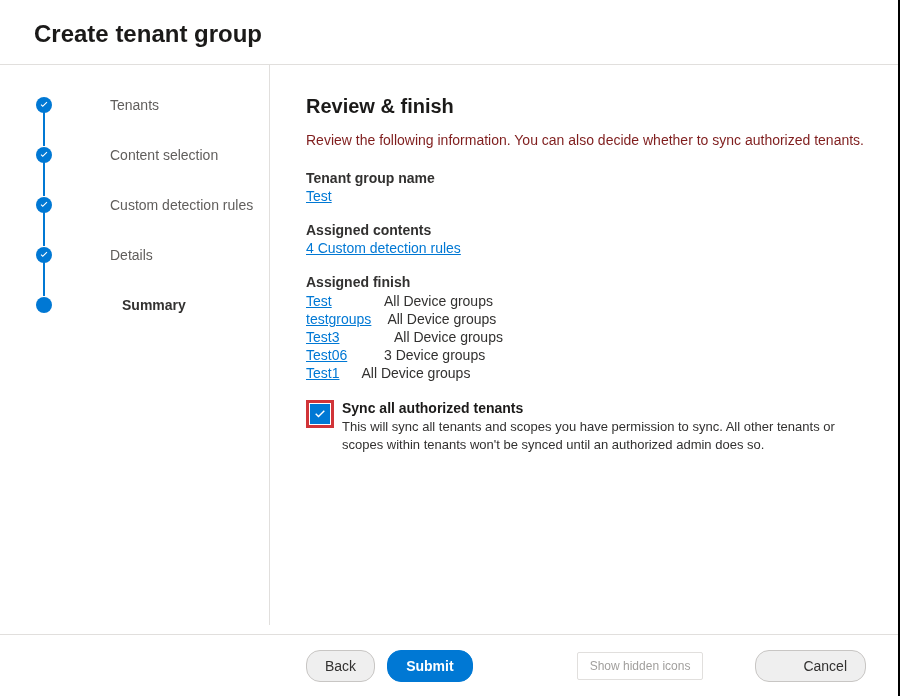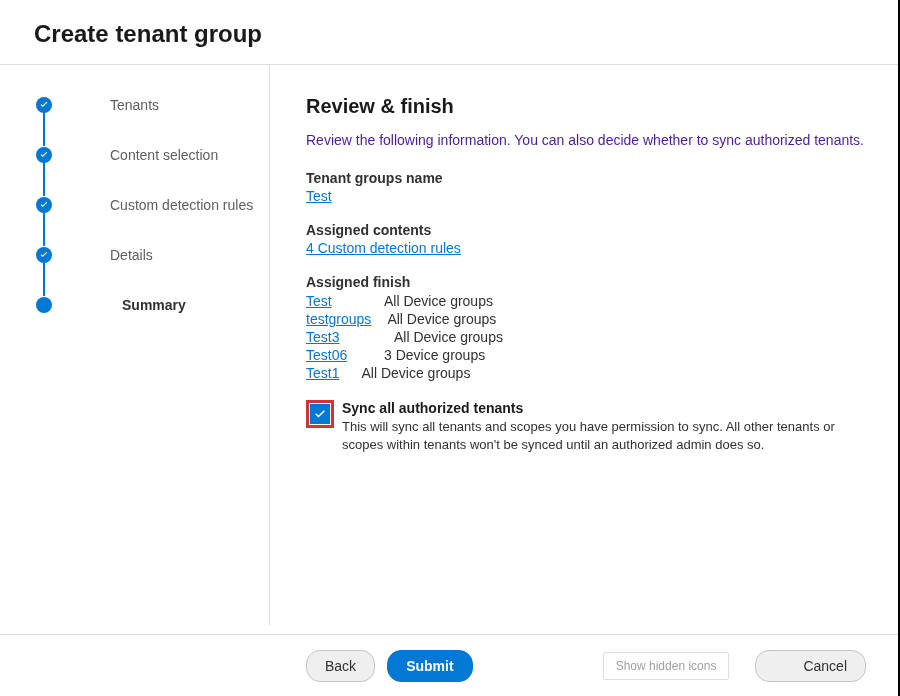--- a/index.html
+++ b/index.html
@@ -85,21 +85,21 @@
       padding: 30px 34px 20px 36px;
     }
     .content h2 {
       font-size: 20px;
       font-weight: 700;
       color: #1b1a19;
       margin-bottom: 14px;
     }
     .content p.desc {
       font-size: 14px;
-      color: #4c1d95;
+      color: #7f1d1d;
       margin-bottom: 22px;
     }
     .section-label {
       font-size: 14px;
       font-weight: 700;
       color: #323130;
       margin-bottom: 2px;
     }
     .link {
       color: #0078d4;
@@ -191,20 +191,21 @@
       background: #0078d4;
       border-color: #0078d4;
       color: #fff;
       font-weight: 600;
       text-align: center;
     }
     .btn.back { margin-right: 12px; }
     .btn.cancel { margin-left: auto; padding-left: 47px; }
     .hidden-icons {
       margin-left: auto;
+      margin-right: 26px;
       font-size: 12px;
       color: #a19f9d;
       border: 1px solid #e1dfdd;
       padding: 6px 12px;
       border-radius: 2px;
       background: #fff;
     }
     .footer-right-group {
       margin-left: auto;
       display: flex;
@@ -275,21 +276,21 @@
       <span class="step-label">Summary</span>
     </div>
 
   </div>
 
   <div class="content">
     <h2>Review &amp; finish</h2>
     <p class="desc">Review the following information. You can also decide whether to sync authorized tenants.</p>
 
     <div class="section">
-      <div class="section-label">Tenant groups name</div>
+      <div class="section-label">Tenant group name</div>
       <a class="link">Test</a>
     </div>
 
     <div class="section">
       <div class="section-label">Assigned contents</div>
       <a class="link">4 Custom detection rules</a>
     </div>
 
     <div class="section">
       <div class="section-label">Assigned finish</div>

